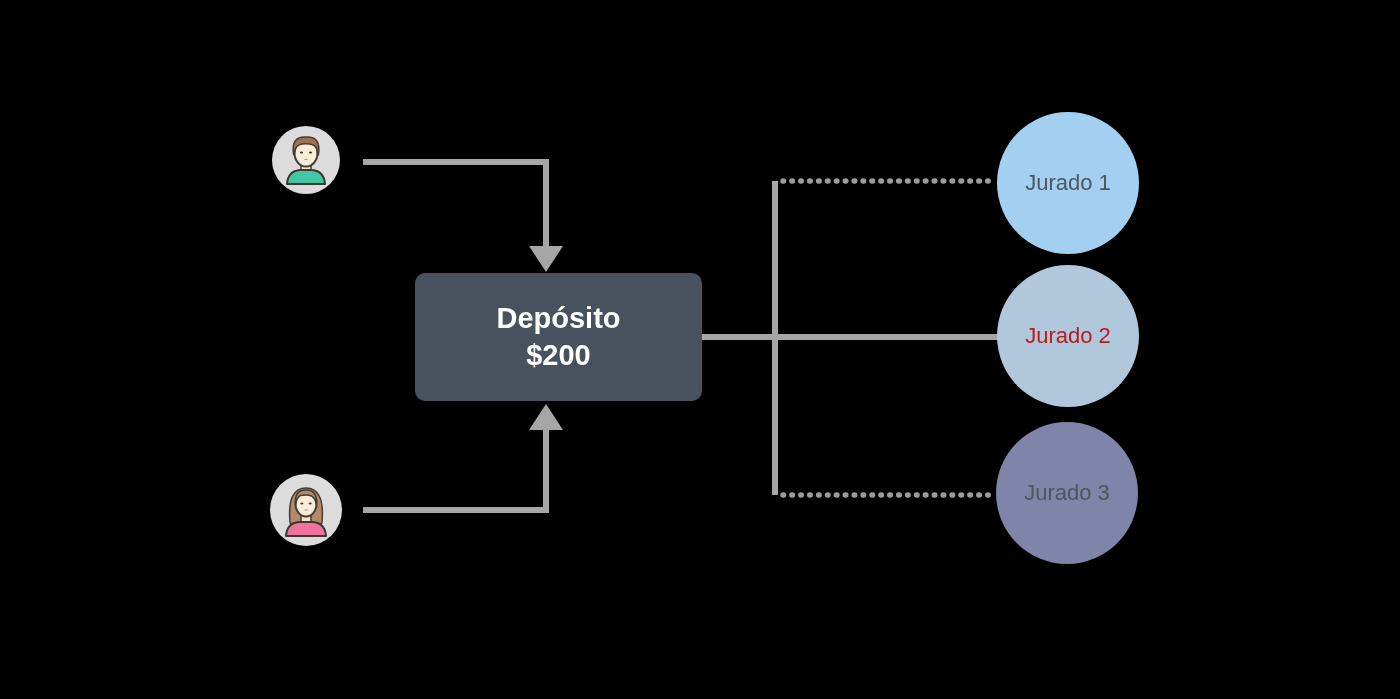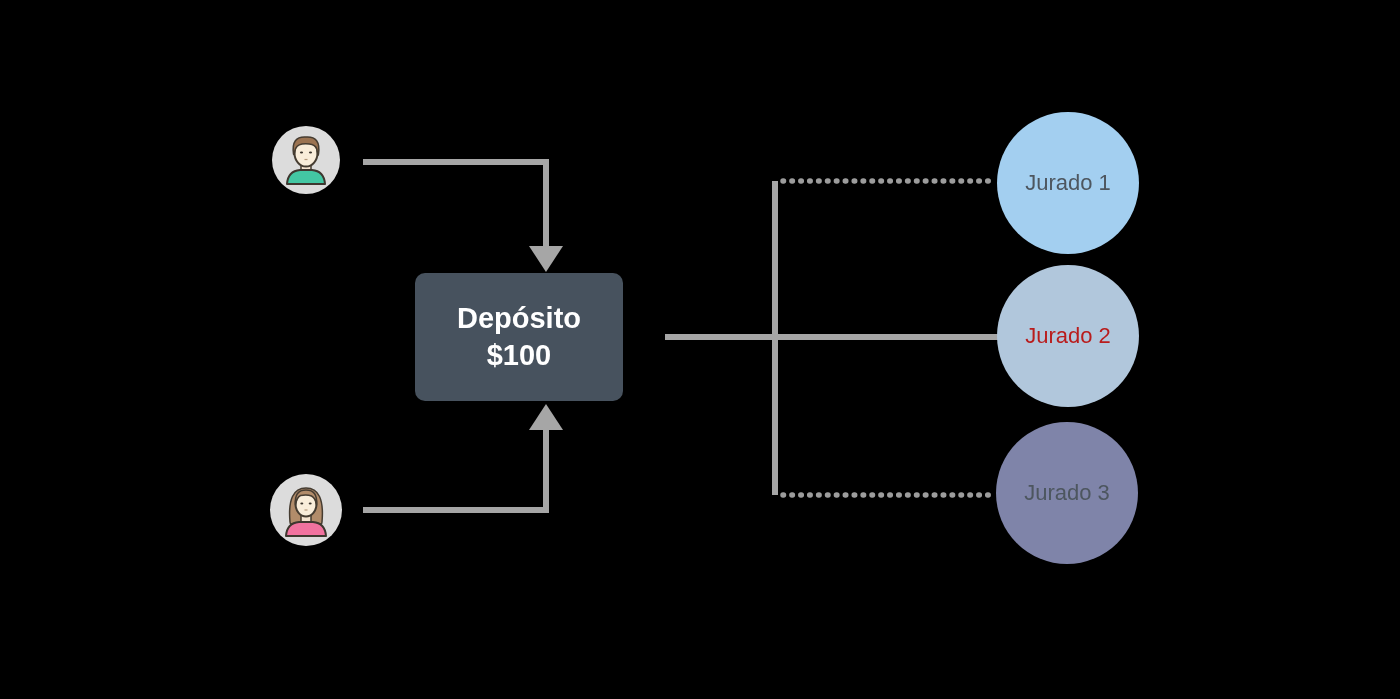--- a/index.html
+++ b/index.html
@@ -23,21 +23,21 @@
   }
   .node {
     position: absolute;
     display: flex;
     align-items: center;
     justify-content: center;
     box-sizing: border-box;
   }
   .deposit-box {
     left: 415px; top: 273px;
-    width: 208px; height: 128px;
+    width: 287px; height: 128px;
     border-radius: 10px;
     flex-direction: column;
     color: #fff;
     font-size: 29px;
     font-weight: bold;
     line-height: 37px;
   }
   .juror-circle {
     width: 142px; height: 142px;
     border-radius: 50%;
@@ -97,21 +97,21 @@
       <ellipse cx="36" cy="30" rx="10.5" ry="12.5" fill="#f9edda" stroke="#453c31" stroke-width="2"></ellipse>
       <path d="M25.5 31 Q24 16 36 16 Q48 16 46.5 31 Q45.5 24 41.5 22 Q37.5 20.5 30.5 21.5 Q26.5 23.5 25.5 31 Z" stroke="#453c31" stroke-width="1.5" stroke-linejoin="round" fill="#b28c6a"></path>
       <ellipse cx="31.8" cy="29.5" rx="1.5" ry="1" fill="#3a342c"></ellipse>
       <ellipse cx="40.2" cy="29.5" rx="1.5" ry="1" fill="#3a342c"></ellipse>
       <path d="M34.5 36 H37.5" stroke="#b59a7d" stroke-width="1.2"></path>
     </svg>
   </div>
 
   <div class="node deposit-box" style="background-color: rgb(71, 82, 94);">
     <div>Depósito</div>
-    <div>$100</div>
+    <div>$200</div>
   </div>
 
   <div class="node juror-circle juror-1" style="background-color: rgb(163, 207, 240);">
     <span style="color: rgb(77, 86, 95);">Jurado 1</span>
   </div>
   <div class="node juror-circle juror-2" style="background-color: rgb(177, 199, 220);">
     <span style="color: #b91c1c;">Jurado 2</span>
   </div>
   <div class="node juror-circle juror-3" style="background-color: rgb(127, 132, 169);">
     <span style="color: rgb(77, 86, 95);">Jurado 3</span>

